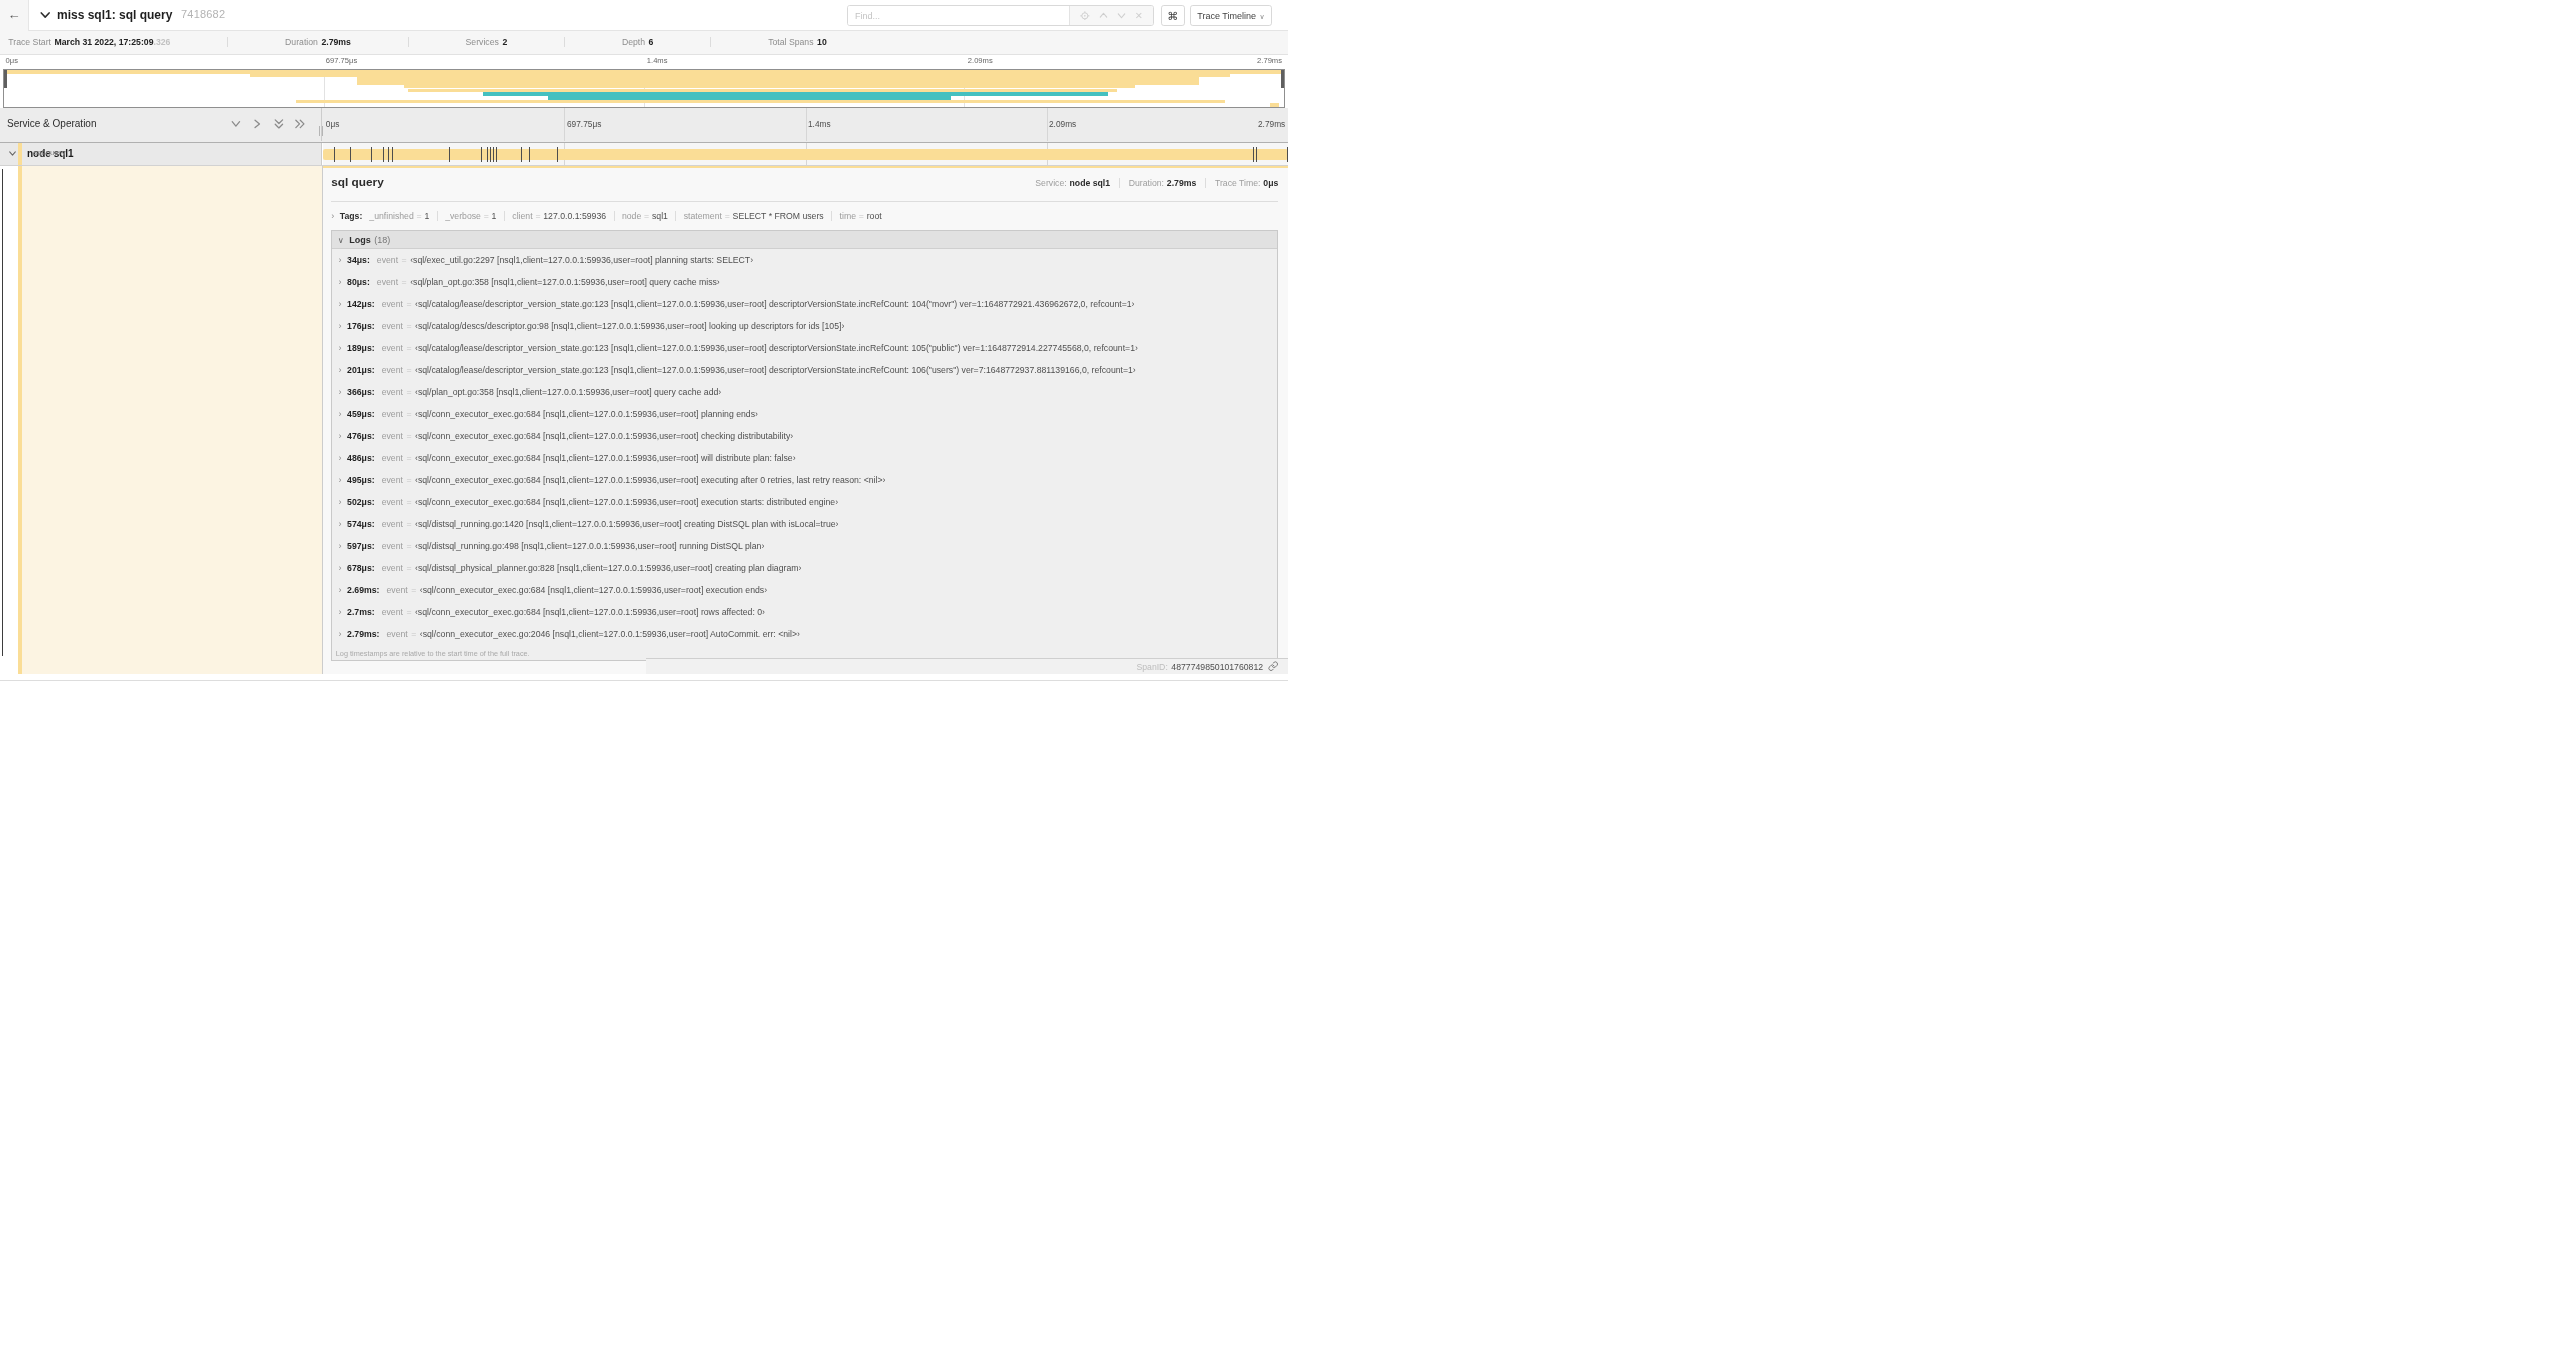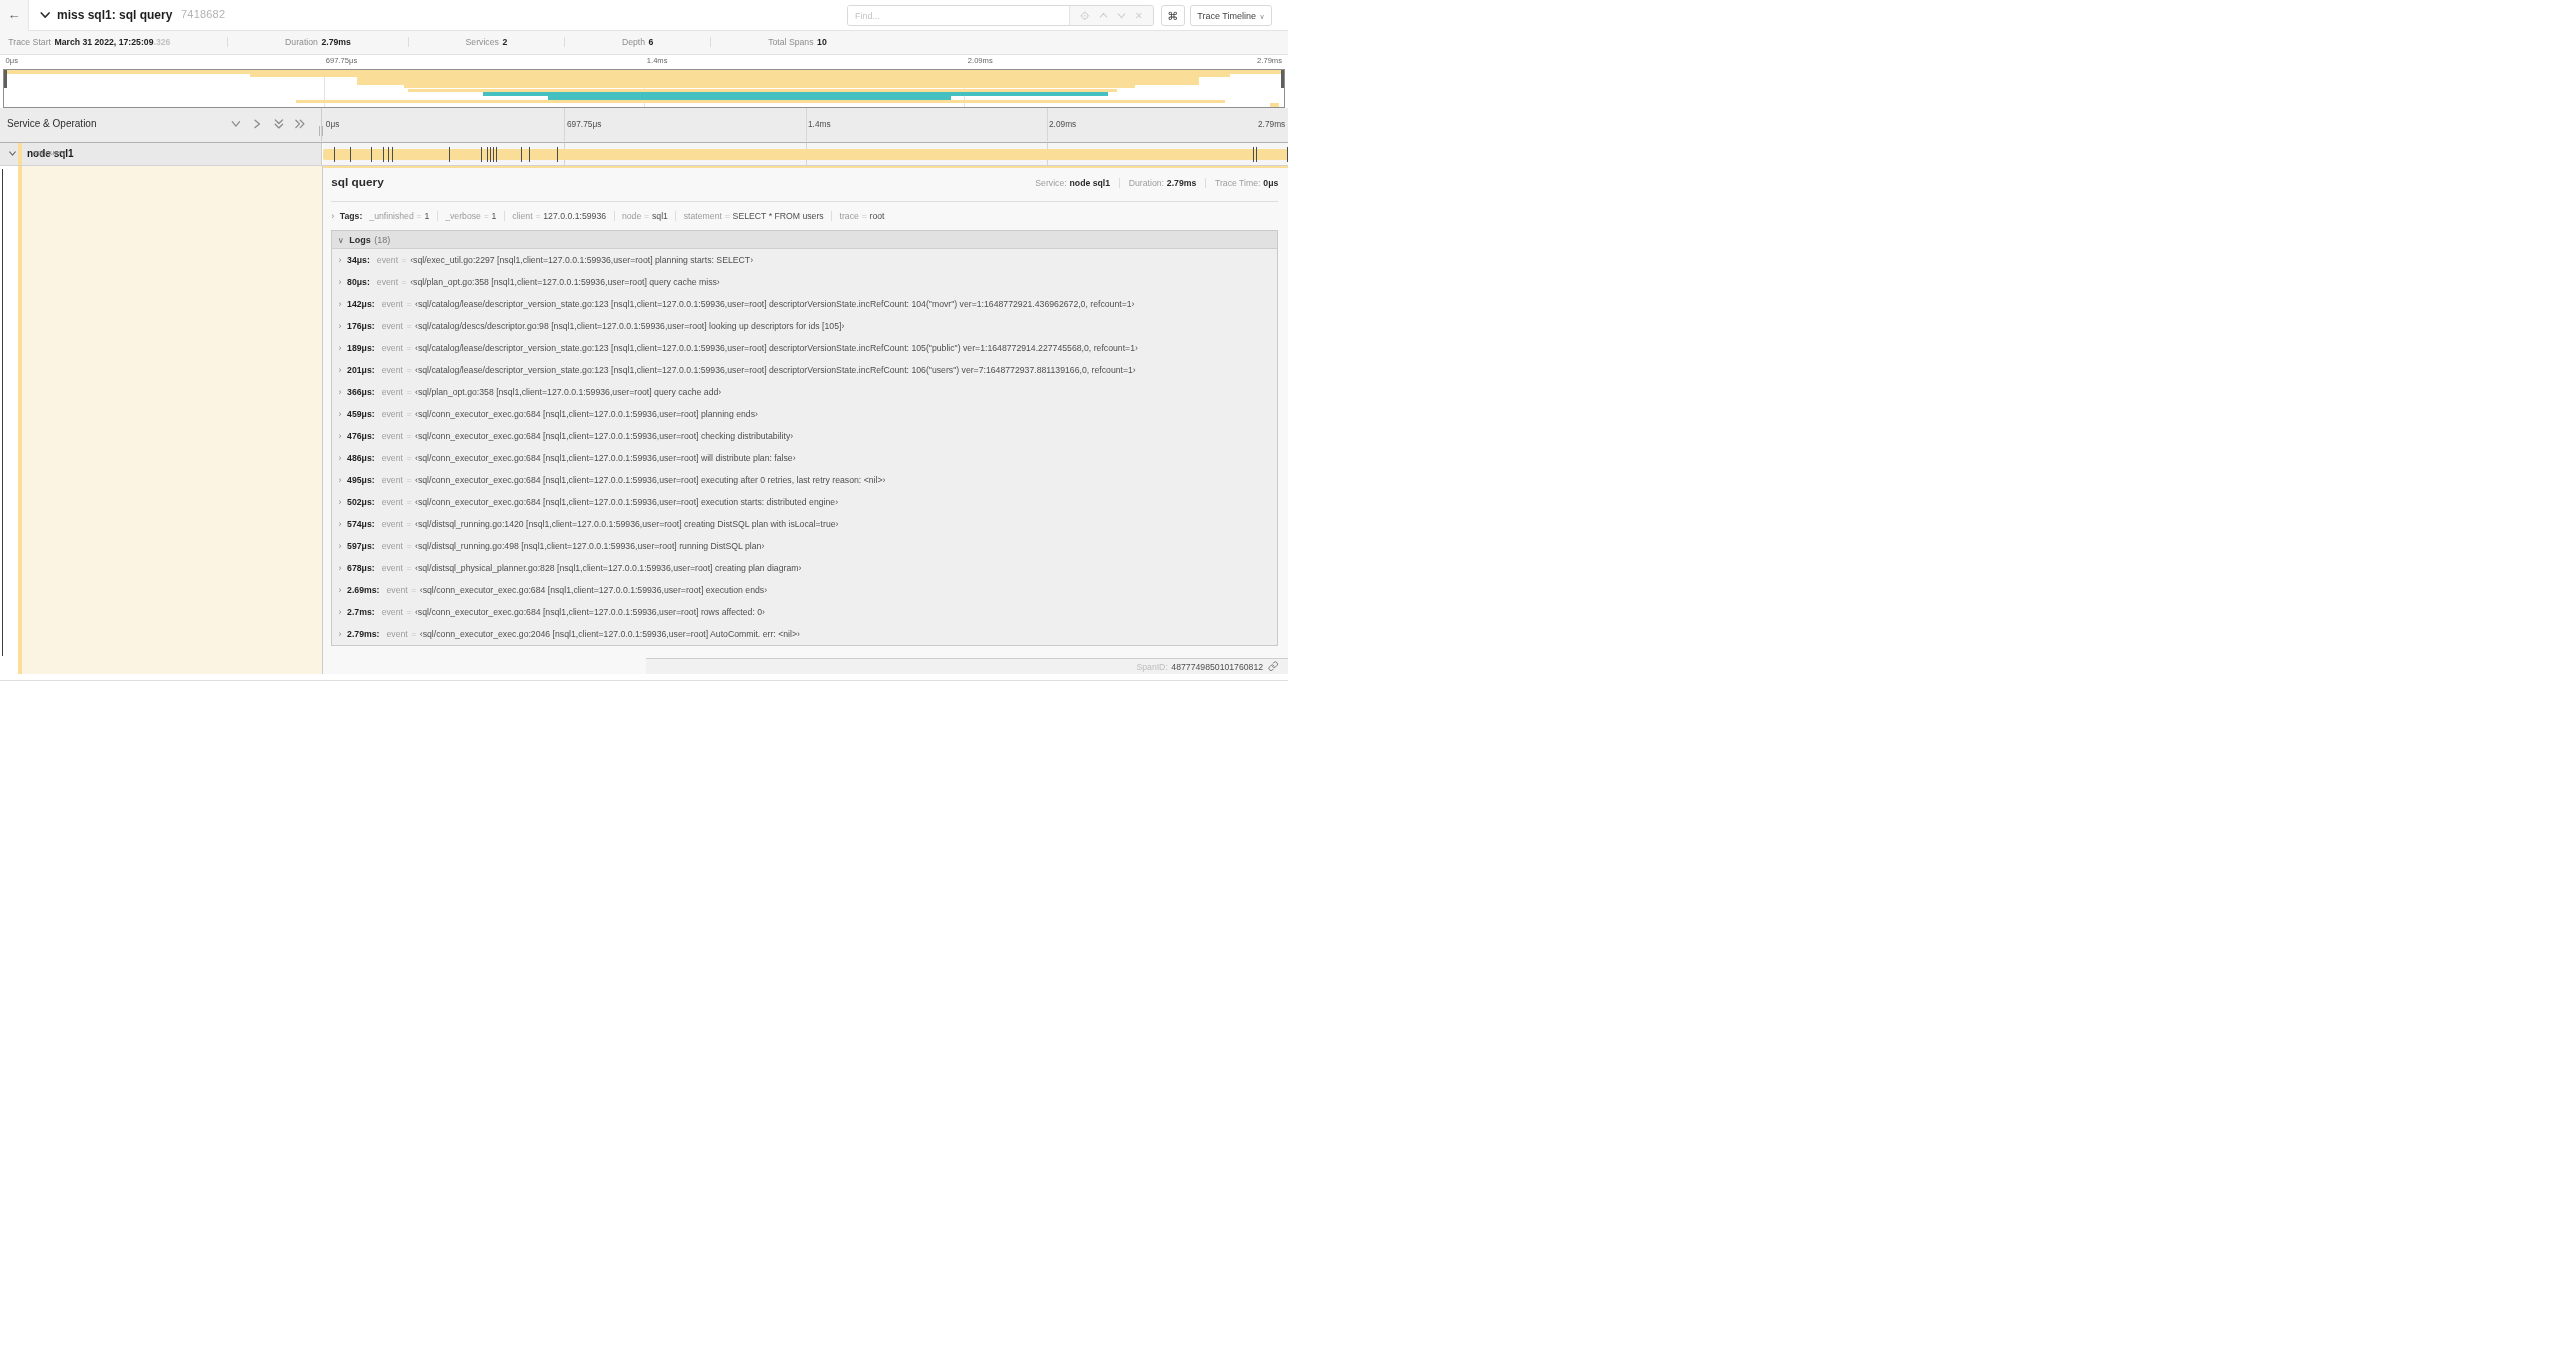--- a/index.html
+++ b/index.html
@@ -268,21 +268,21 @@
       <span class="tag-item"><span class="k">_unfinished</span><span class="eq">=</span><span class="v">1</span></span>
           <div class="vsep"></div>
           <span class="tag-item"><span class="k">_verbose</span><span class="eq">=</span><span class="v">1</span></span>
           <div class="vsep"></div>
           <span class="tag-item"><span class="k">client</span><span class="eq">=</span><span class="v">127.0.0.1:59936</span></span>
           <div class="vsep"></div>
           <span class="tag-item"><span class="k">node</span><span class="eq">=</span><span class="v">sql1</span></span>
           <div class="vsep"></div>
           <span class="tag-item"><span class="k">statement</span><span class="eq">=</span><span class="v">SELECT * FROM users</span></span>
           <div class="vsep"></div>
-          <span class="tag-item"><span class="k">trace</span><span class="eq">=</span><span class="v">root</span></span>
+          <span class="tag-item"><span class="k">time</span><span class="eq">=</span><span class="v">root</span></span>
         </div>
 
       <div class="logs-block">
         <div class="logs-head">
           <span class="arrow">∨</span>
           <span class="llabel">Logs</span>
           <span class="lcount">(18)</span>
         </div>
         <div id="log-rows">
             <div class="log-row">
@@ -405,20 +405,21 @@
               <span class="lval">‹sql/conn_executor_exec.go:684 [nsql1,client=127.0.0.1:59936,user=root] rows affected: 0›</span>
             </div>
             <div class="log-row">
               <span class="arrow">›</span>
               <span class="ltime">2.79ms:</span>
               <span class="lfield">event</span>
               <span class="eq">=</span>
               <span class="lval">‹sql/conn_executor_exec.go:2046 [nsql1,client=127.0.0.1:59936,user=root] AutoCommit. err: &lt;nil&gt;›</span>
             </div>
           </div>
+        <div class="logs-note">Log timestamps are relative to the start time of the full trace.</div>
       </div>
 
       <div class="spanid-footer">
         <span class="lbl">SpanID:</span>
         <span class="val">4877749850101760812</span>
         <svg width="10.4" height="10.4" viewBox="0 0 24 24" fill="none" stroke="#777" stroke-width="2.2" stroke-linecap="round" stroke-linejoin="round">
             <path d="M10 13a5 5 0 0 0 7.54.54l3-3a5 5 0 0 0-7.07-7.07l-1.72 1.71"></path>
             <path d="M14 11a5 5 0 0 0-7.54-.54l-3 3a5 5 0 0 0 7.07 7.07l1.71-1.71"></path>
           </svg>
       </div>

